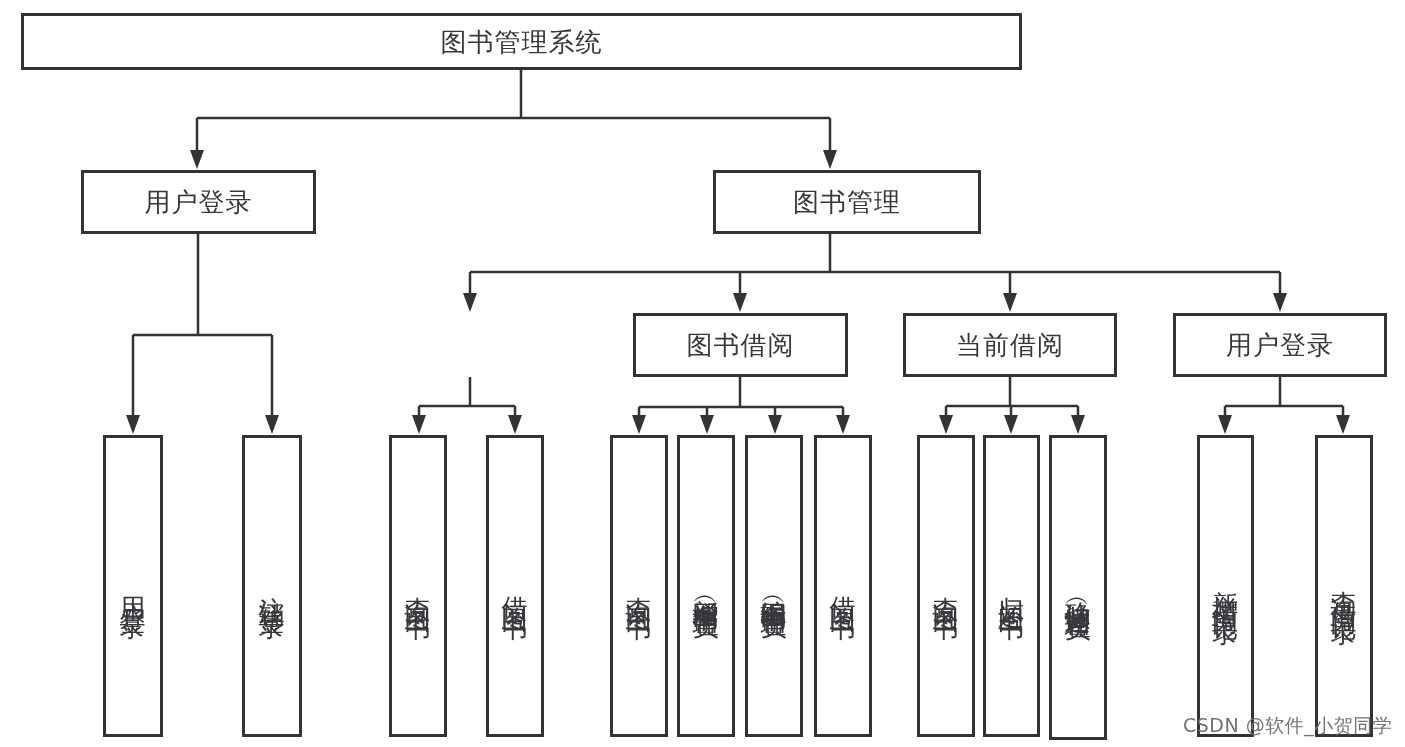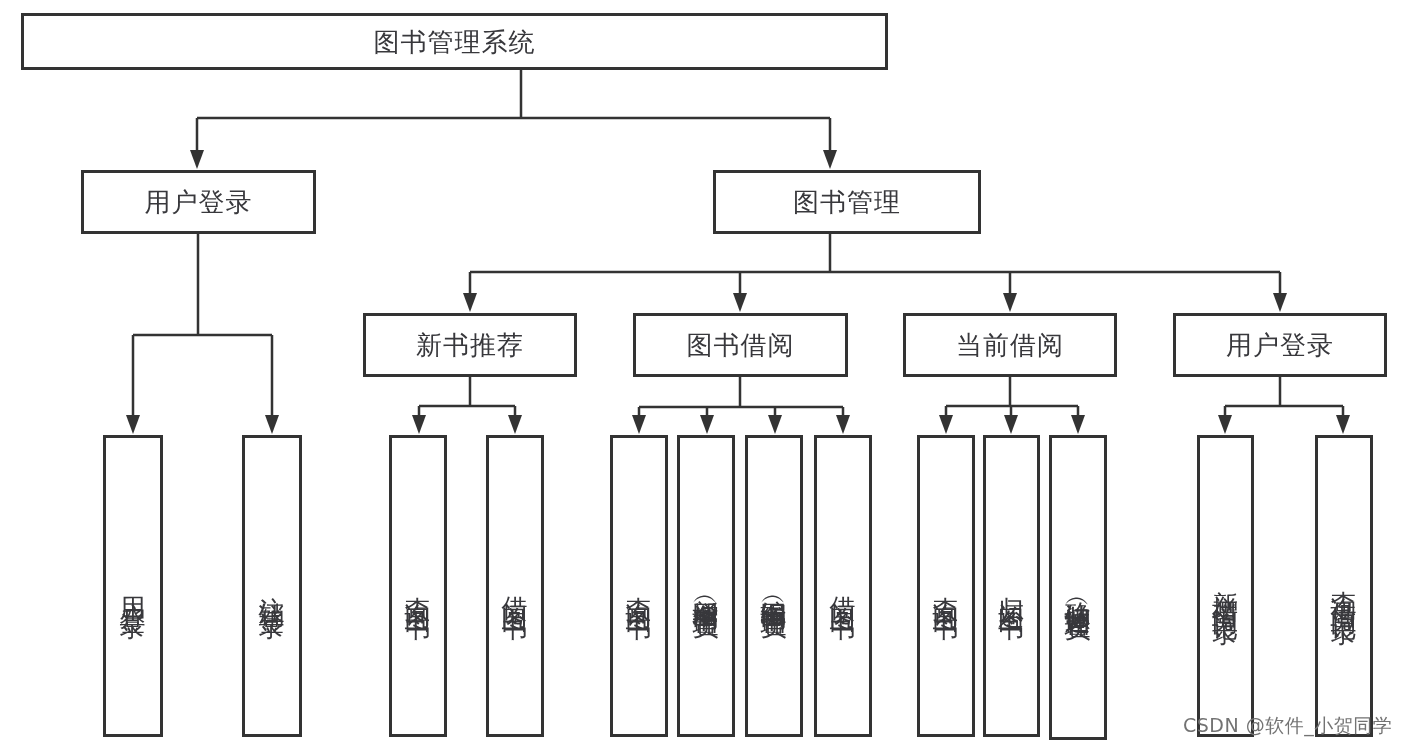--- a/index.html
+++ b/index.html
@@ -64,26 +64,25 @@
       <polygon points="1004,415 1018,415 1011,434"></polygon>
       <polygon points="1071,415 1085,415 1078,434"></polygon>
     </g>
     <g>
       <path d="M1280 377 V406 M1225 406 H1343 M1225 406 V416 M1343 406 V416"></path>
       <polygon points="1218,415 1232,415 1225,434"></polygon>
       <polygon points="1336,415 1350,415 1343,434"></polygon>
     </g>
   </svg>
 
-  <div class="box h" style="left:21px;top:13px;width:867px;height:57px">图书管理系统</div>
+  <div class="box h" style="left:21px;top:13px;width:1001px;height:57px">图书管理系统</div>
 
   <div class="box h" style="left:81px;top:170px;width:235px;height:64px">用户登录</div>
   <div class="box h" style="left:713px;top:170px;width:268px;height:64px">图书管理</div>
 
-  <div class="box h" style="left:363px;top:313px;width:214px;height:64px">新书推荐</div>
   <div class="box h" style="left:633px;top:313px;width:215px;height:64px">图书借阅</div>
   <div class="box h" style="left:903px;top:313px;width:214px;height:64px">当前借阅</div>
   <div class="box h" style="left:1173px;top:313px;width:214px;height:64px">用户登录</div>
 
   <div class="box v" style="left:103px;top:435px;width:60px;height:302px">用户登录</div>
   <div class="box v" style="left:242px;top:435px;width:60px;height:302px">注销登录</div>
 
   <div class="box v" style="left:389px;top:435px;width:58px;height:302px">查询图书</div>
   <div class="box v" style="left:486px;top:435px;width:58px;height:302px">借阅图书</div>
 

